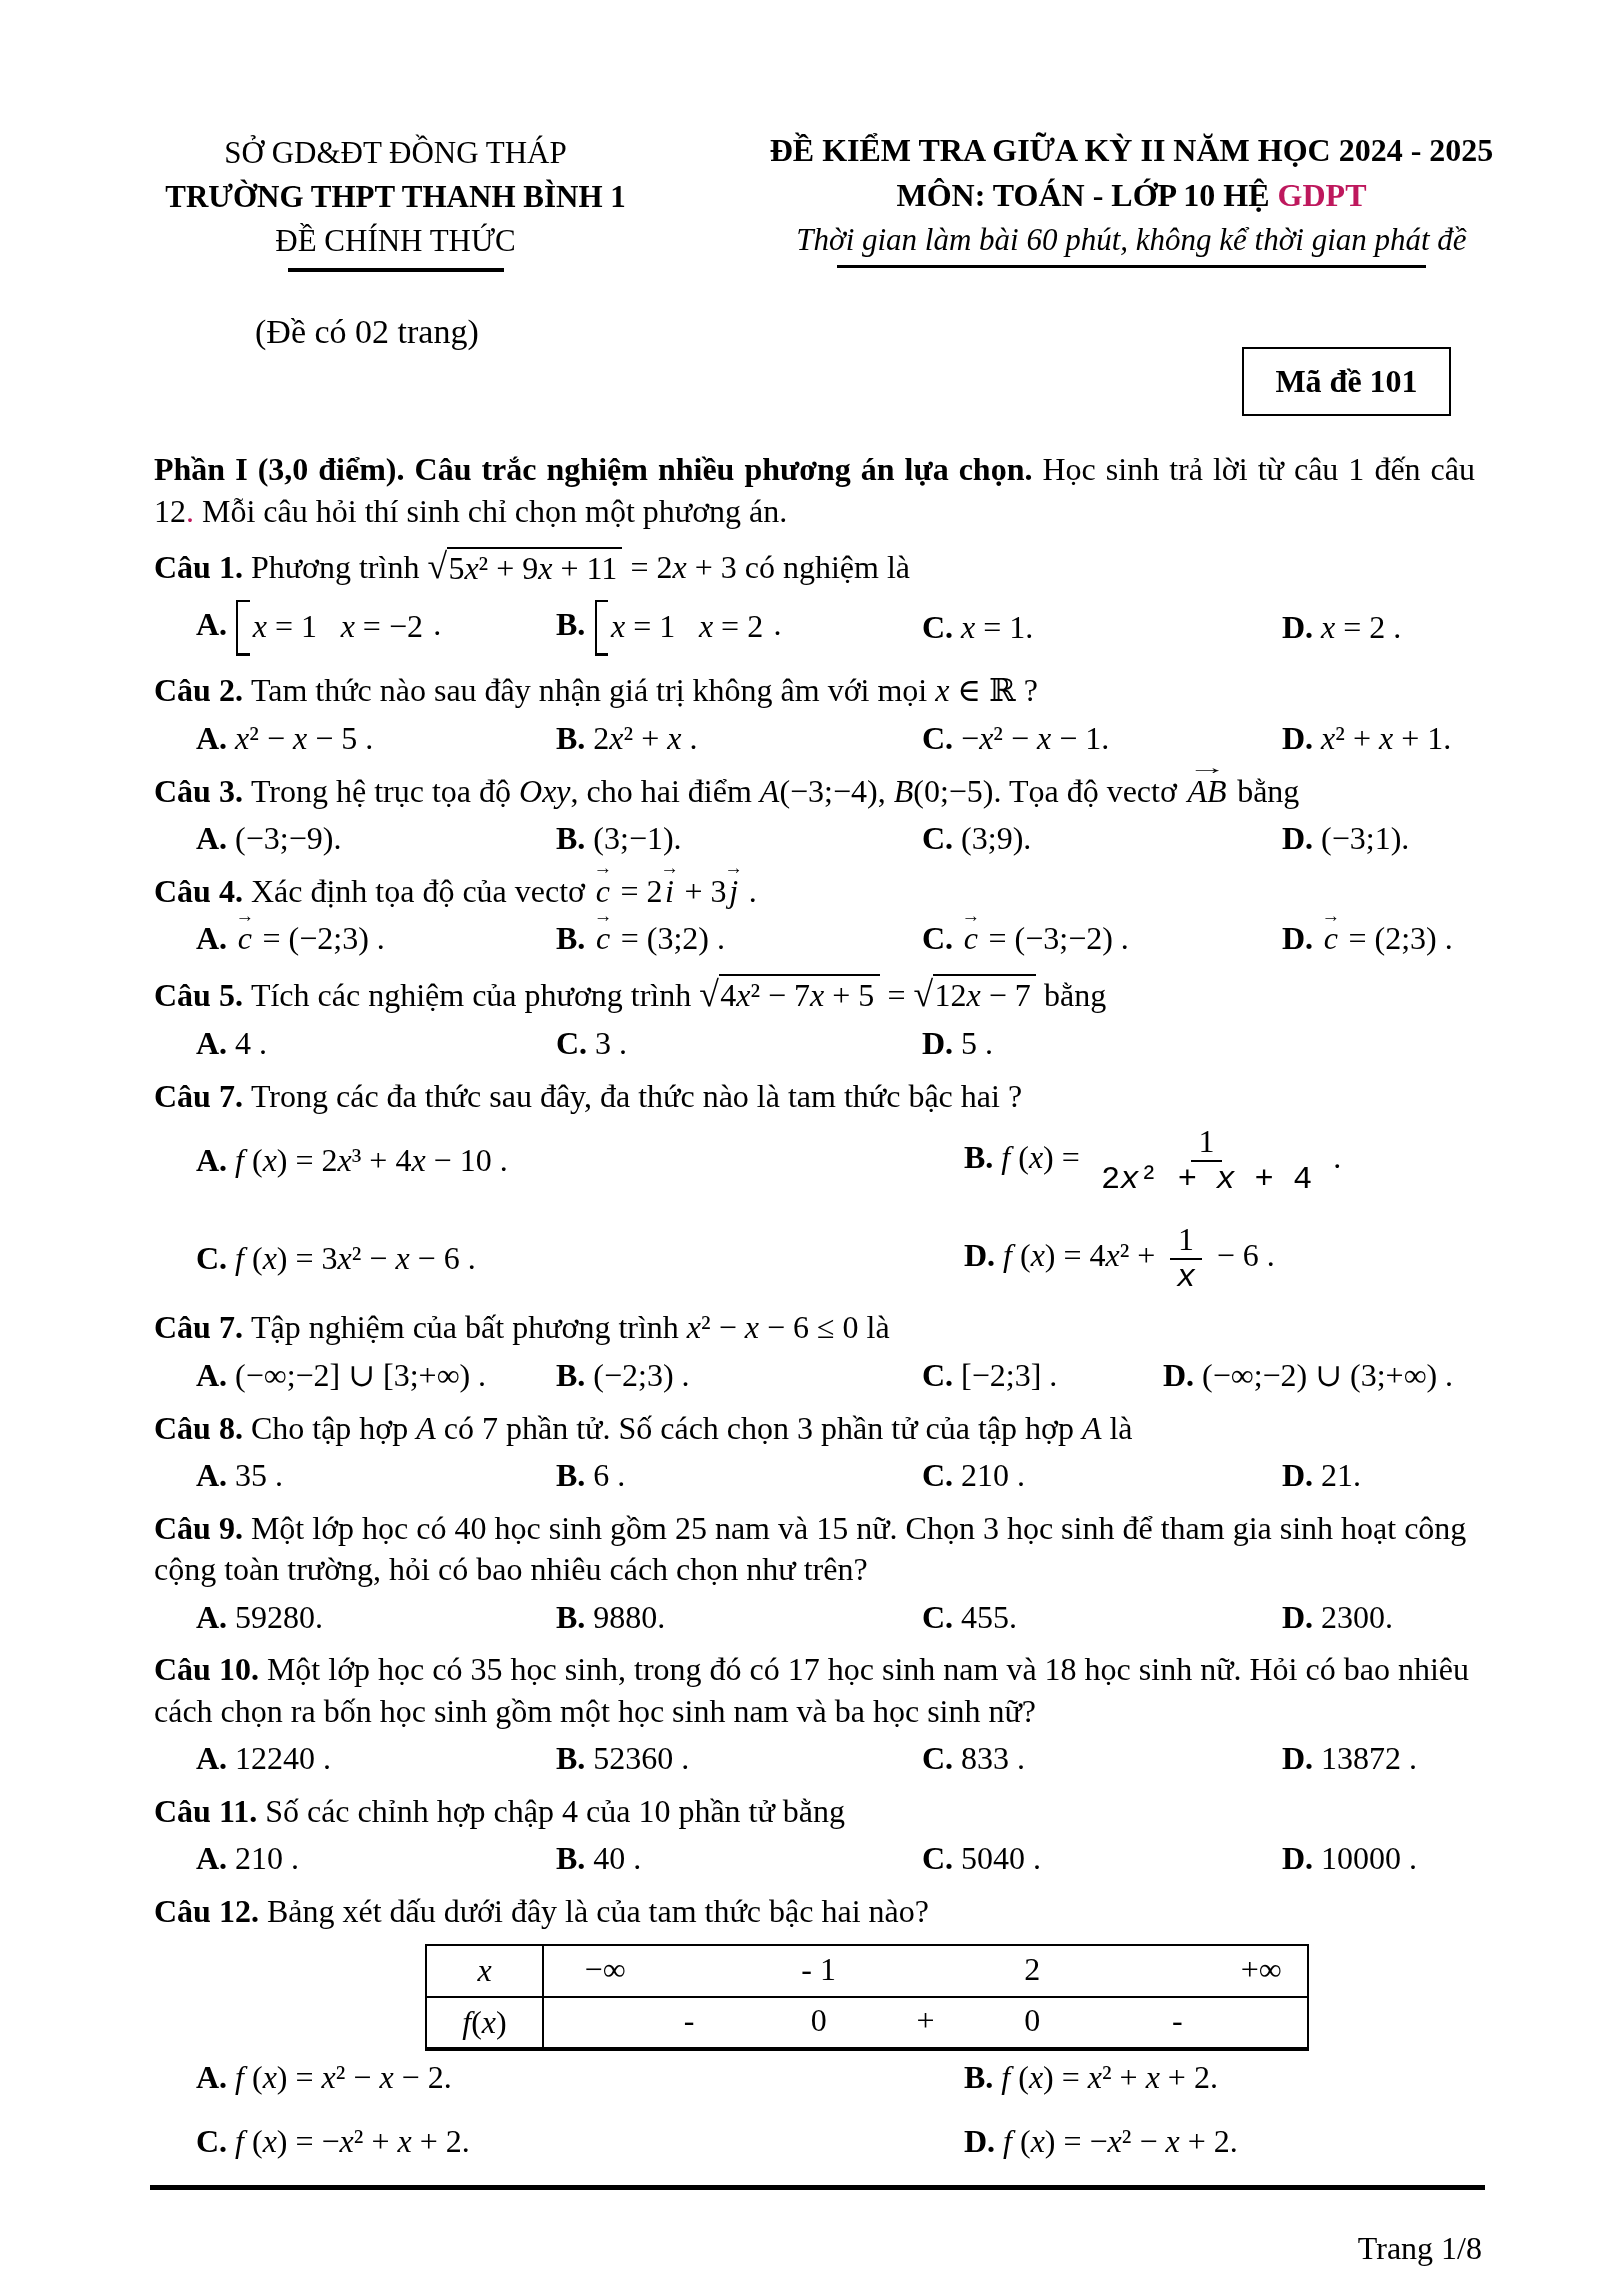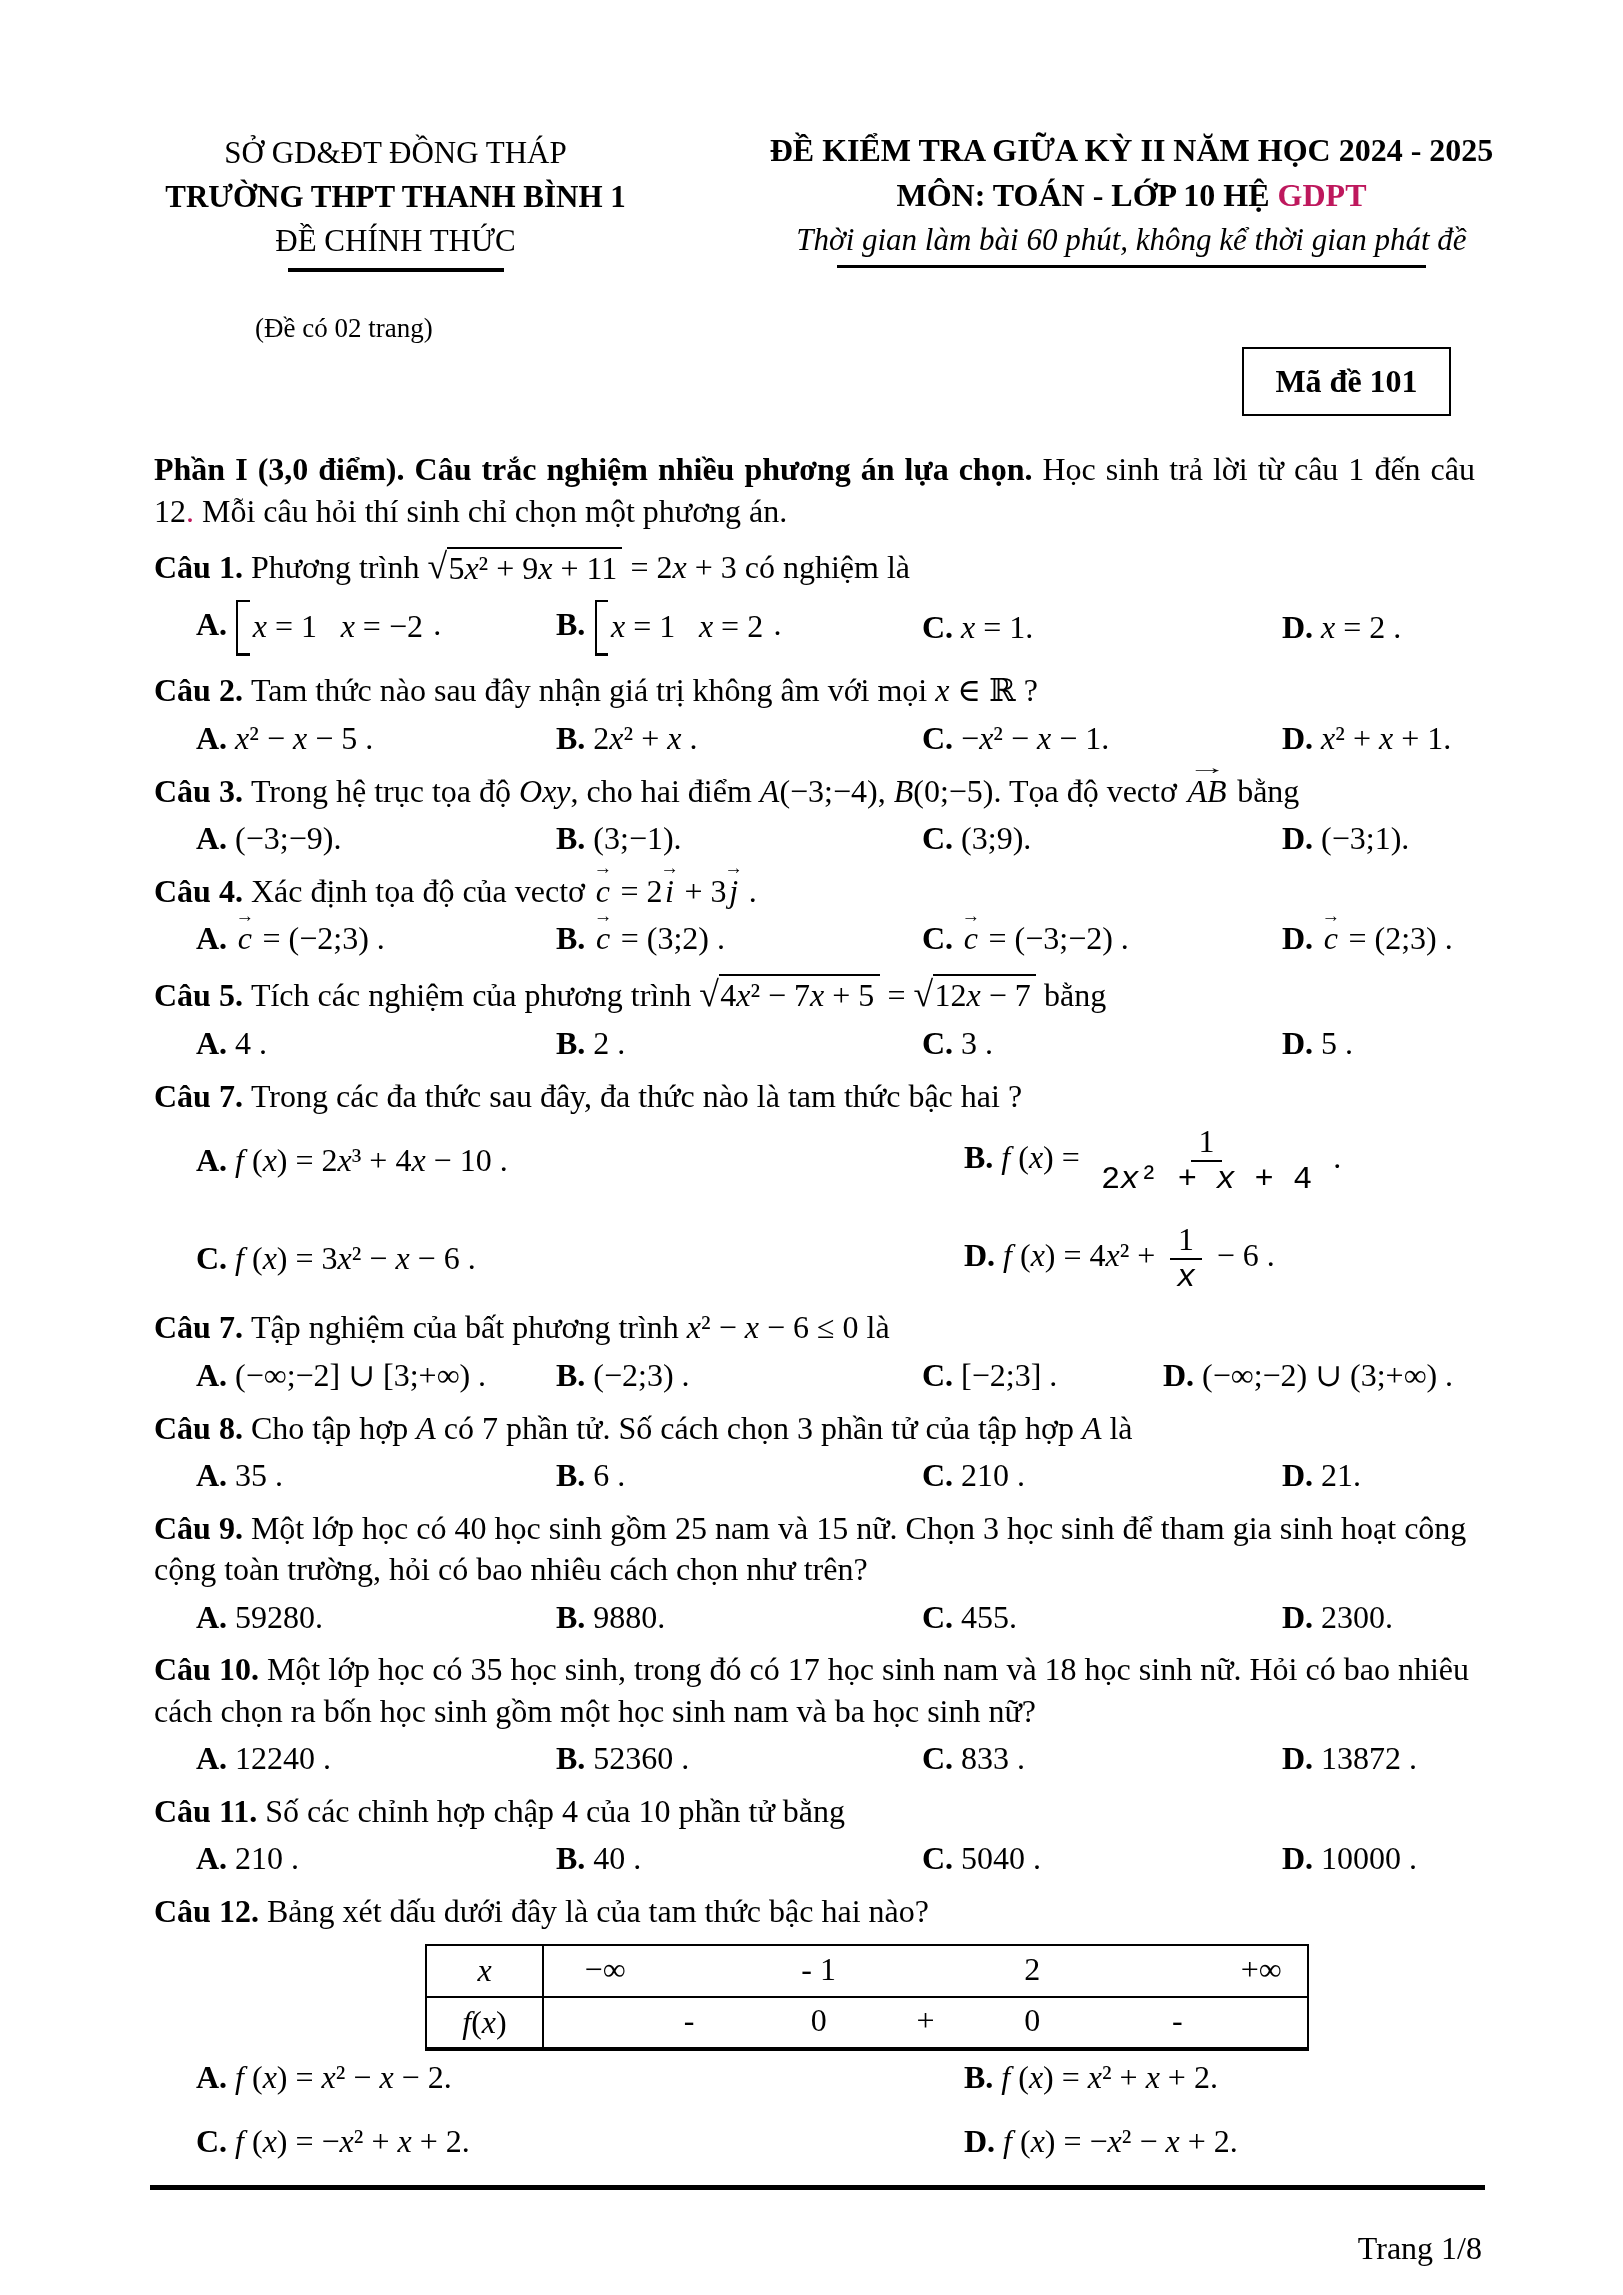--- a/index.html
+++ b/index.html
@@ -10,21 +10,21 @@
   }
   .red{color:#be185d;}
   i{font-style:italic;}
   
   .hleft{position:absolute;left:147px;top:131px;width:497px;text-align:center;line-height:1.42;font-size:31px;}
   .hl2{font-weight:bold;}
   .hleft .rule{width:216px;height:3.3px;background:#000;margin:5.2px auto 0;}
   .hright{position:absolute;left:680px;top:128px;width:903px;text-align:center;line-height:1.4;font-weight:bold;font-size:32px;}
   .hr3{font-weight:normal;font-style:italic;font-size:31px;}
   .hright .rule{width:589px;height:3.3px;background:#000;margin:3.9px auto 0;}
-  .note{position:absolute;left:255px;top:313px;font-size:27px;}
+  .note{position:absolute;left:255px;top:313px;font-size:34px;}
   .code-box{position:absolute;left:1242px;top:347px;width:205px;height:65px;border:2.6px solid #000;
     display:flex;align-items:center;justify-content:center;font-weight:bold;}
   
   .content{position:absolute;left:154px;top:449px;width:1321px;line-height:1.3;}
   .intro{text-align:justify;}
   .q{margin-top:11px;}
   .qlabel{font-weight:bold;}
   .opts{display:grid;align-items:center;padding-left:42px;margin-top:5.9px;}
   .opts.std{grid-template-columns:360px 366px 360px 1fr;}
   .opts.q7{grid-template-columns:360px 366px 241px 1fr;}
@@ -125,21 +125,20 @@
             <div class="opt"><span class="optletter">A. </span><span class="vec math"><i>c</i></span><span class="math"> = (−2;3) .</span></div>
             <div class="opt"><span class="optletter">B. </span><span class="vec math"><i>c</i></span><span class="math"> = (3;2) .</span></div>
             <div class="opt"><span class="optletter">C. </span><span class="vec math"><i>c</i></span><span class="math"> = (−3;−2) .</span></div>
             <div class="opt"><span class="optletter">D. </span><span class="vec math"><i>c</i></span><span class="math"> = (2;3) .</span></div>
           </div>
         </div>
         <div class="q">
           <div class="qtext"><span class="qlabel">Câu 5. </span><span class="txt">Tích các nghiệm của phương trình </span><span class="sqrt math"><span class="sign">√</span><span class="rdx">4<i>x</i>² − 7<i>x</i> + 5</span></span><span class="math"> = </span><span class="sqrt math"><span class="sign">√</span><span class="rdx">12<i>x</i> − 7</span></span><span class="txt"> bằng</span></div>
           <div class="opts std">
             <div class="opt"><span class="optletter">A. </span><span class="math">4 .</span></div>
-            <div class="opt"><span class="optletter">B. </span><span class="math">2 .</span></div>
             <div class="opt"><span class="optletter">C. </span><span class="math">3 .</span></div>
             <div class="opt"><span class="optletter">D. </span><span class="math">5 .</span></div>
           </div>
         </div>
         <div class="q">
           <div class="qtext"><span class="qlabel">Câu 7. </span><span class="txt">Trong các đa thức sau đây, đa thức nào là tam thức bậc hai ?</span></div>
           <div class="opts two">
             <div class="opt"><span class="optletter">A. </span><span class="math"><i>f</i> (<i>x</i>) = 2<i>x</i>³ + 4<i>x</i> − 10 .</span></div>
             <div class="opt"><span class="optletter">B. </span><span class="math"><i>f</i> (<i>x</i>) = </span><span class="frac math">
                 <span class="num">1</span>

